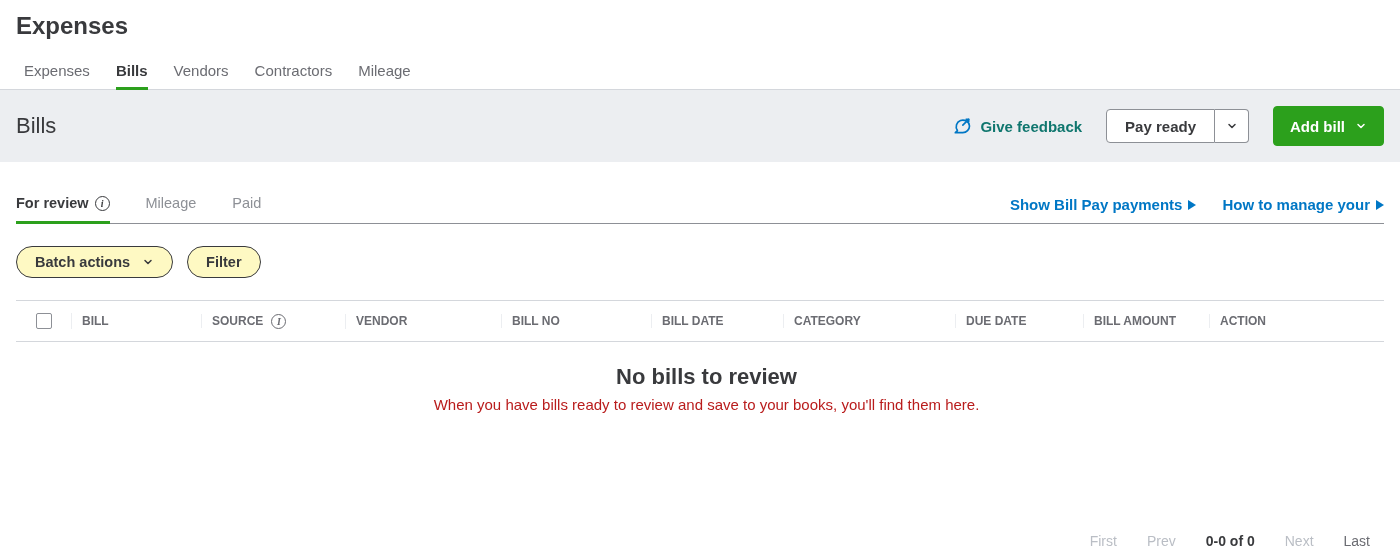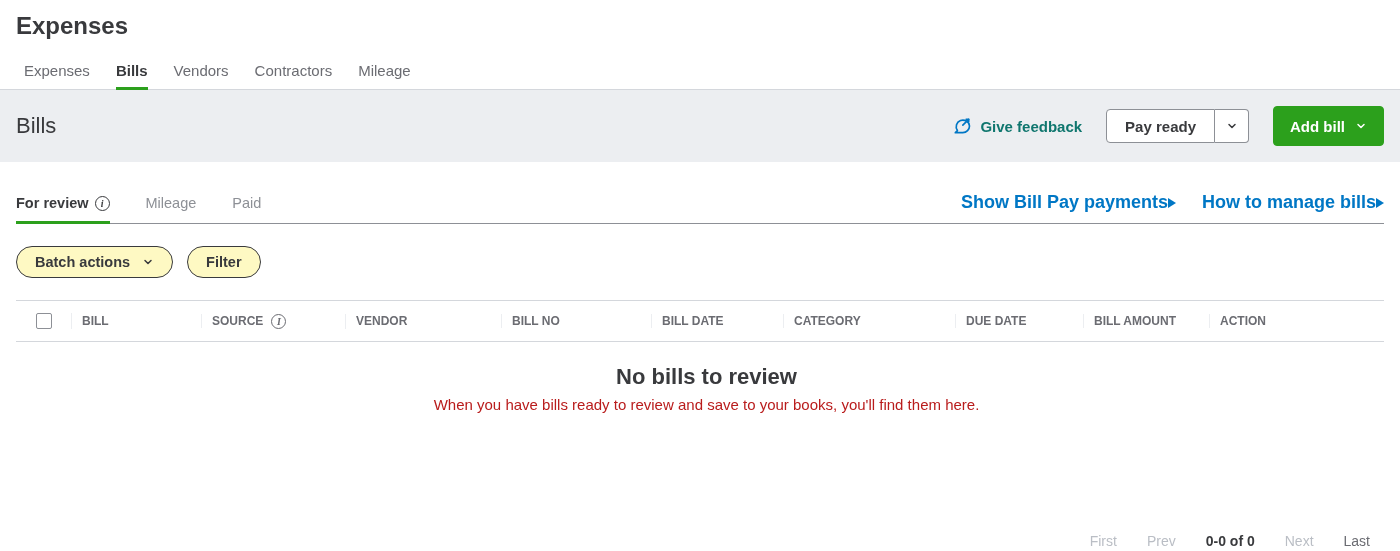--- a/index.html
+++ b/index.html
@@ -136,25 +136,26 @@
     height: 3px;
     background: #2ca01c;
   }
   .subtabs-links {
     display: flex;
     gap: 26px;
     padding-bottom: 10px;
   }
   .link-blue {
     color: #0077c5;
-    font-size: 18px;
-    font-weight: 600;
-    cursor: pointer;
-    display: flex;
-    align-items: center;
+    font-size: 15px;
+    font-weight: 600;
+    cursor: pointer;
+    display: flex;
+    align-items: center;
+    gap: 6px;
   }
   .toolbar {
     display: flex;
     gap: 14px;
     padding: 22px 16px;
   }
   .pill-btn {
     background: #fef9c3;
     border: 1.5px solid #393a3d;
     border-radius: 999px;
@@ -298,21 +299,21 @@
   <div class="subtabs-links">
     <div class="link-blue">
       <span>Show Bill Pay payments</span>
       <span>
         <svg width="8" height="10" viewBox="0 0 8 10">
             <polygon points="0,0 8,5 0,10" fill="#0077c5"></polygon>
           </svg>
       </span>
     </div>
     <div class="link-blue">
-      <span>How to manage bills</span>
+      <span>How to manage your</span>
       <span>
         <svg width="8" height="10" viewBox="0 0 8 10">
             <polygon points="0,0 8,5 0,10" fill="#0077c5"></polygon>
           </svg>
       </span>
     </div>
   </div>
 </div>
 
 <div class="toolbar">

